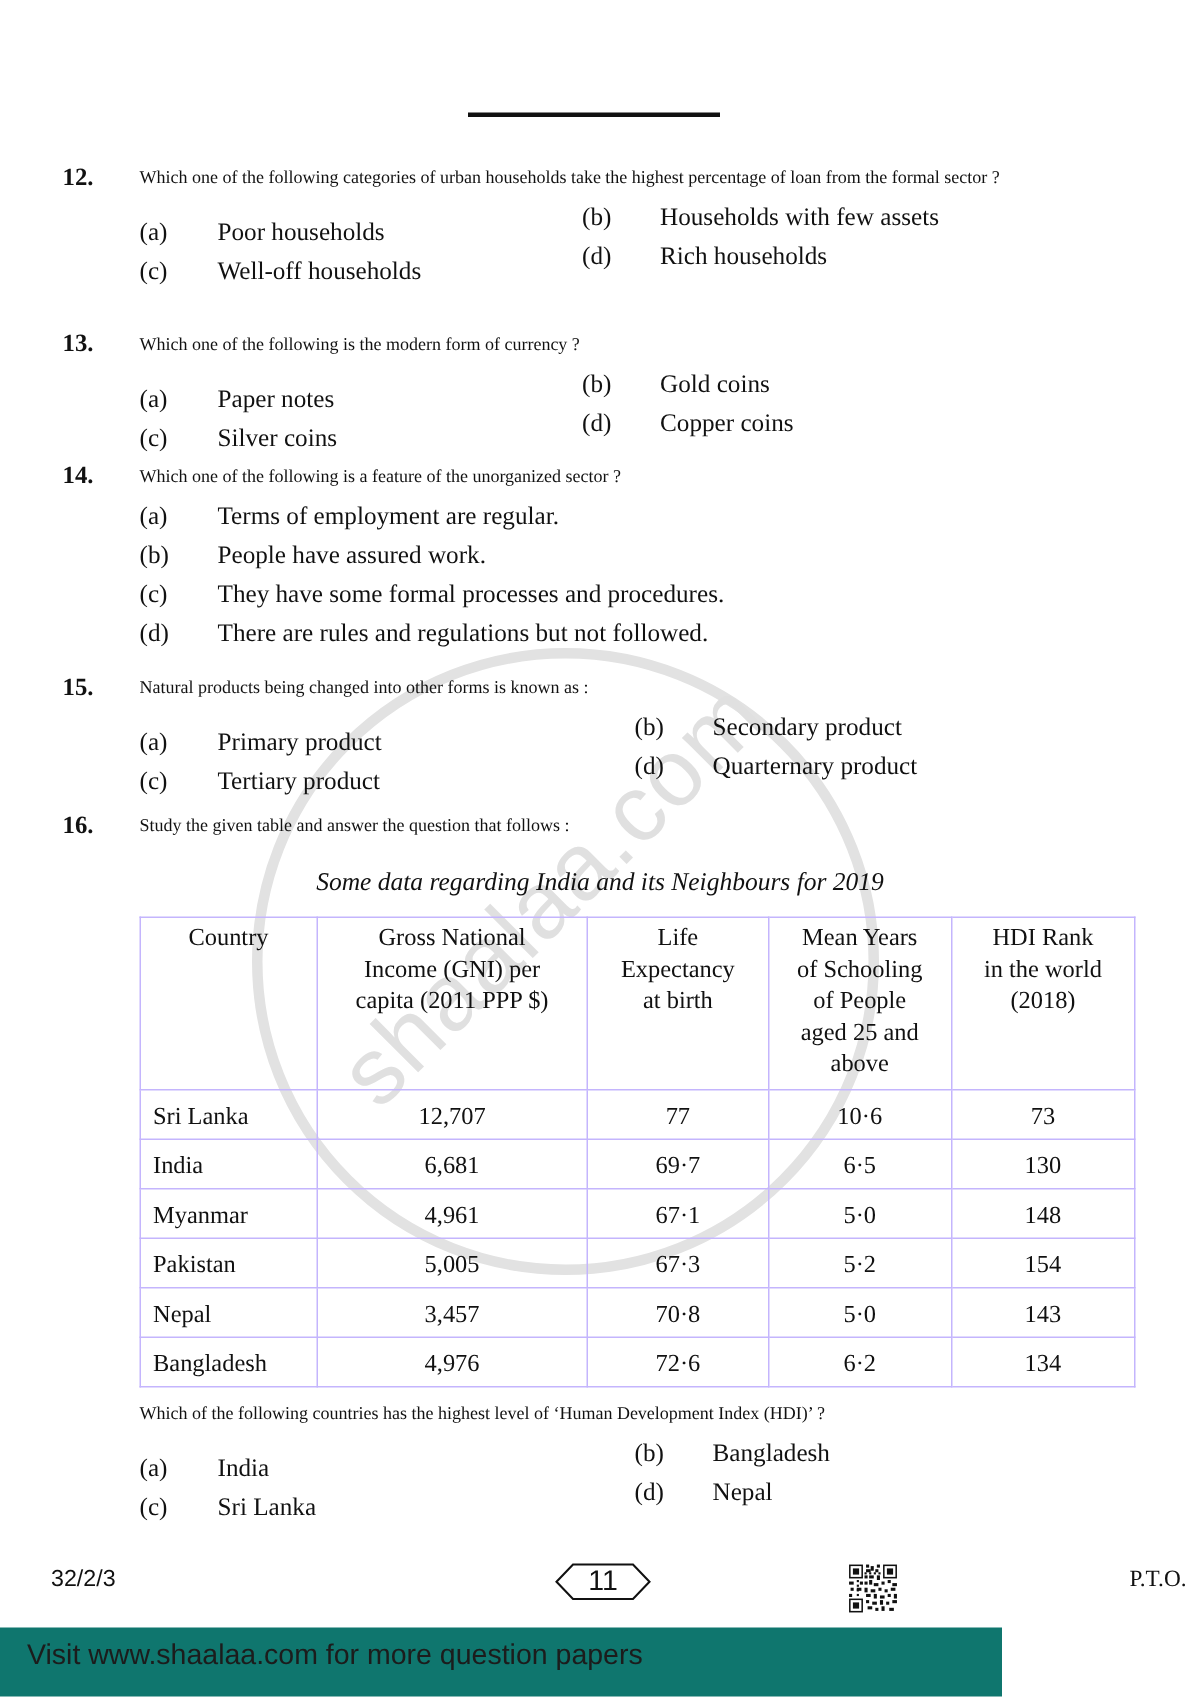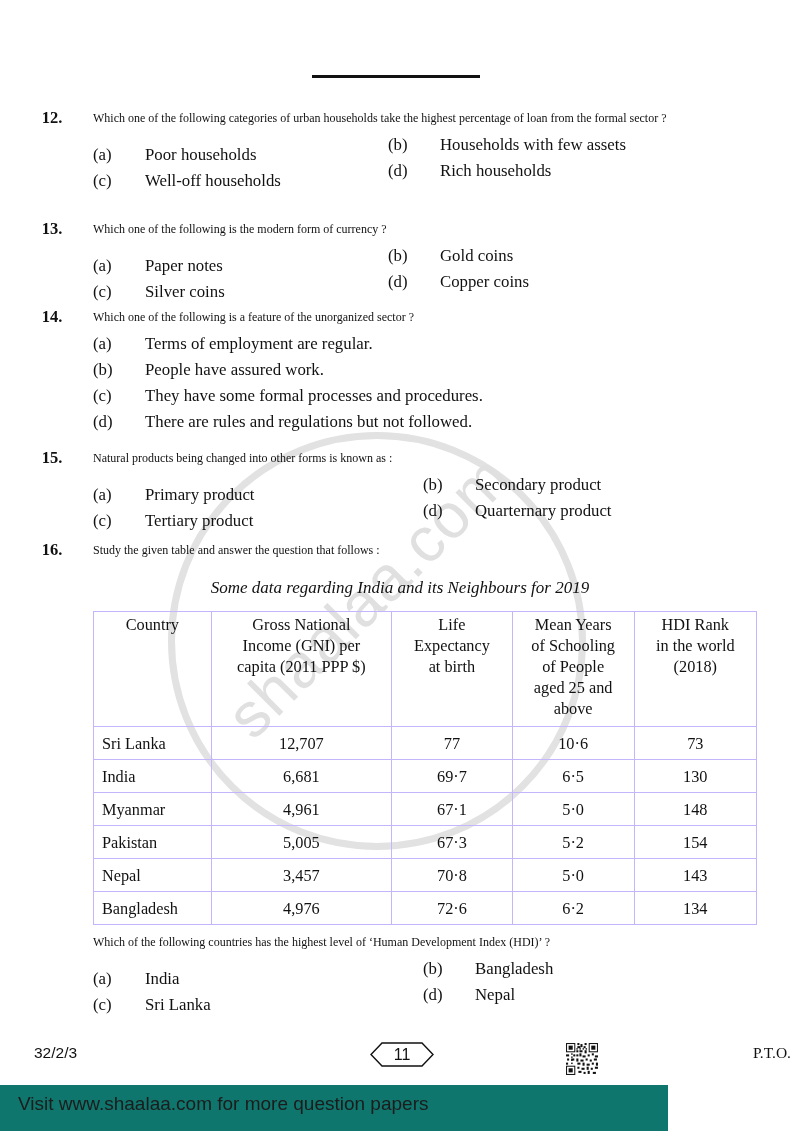--- a/index.html
+++ b/index.html
@@ -230,21 +230,21 @@
     height: 25px;
   }
   .pagenum {
     position: absolute;
     left: 0; top: 0;
     width: 64px;
     height: 25px;
     line-height: 25px;
     text-align: center;
     font-family: "Liberation Sans", sans-serif;
-    font-size: 16px;
+    font-size: 19px;
   }
   .qr {
     position: absolute;
     left: 565px;
     top: 2px;
     width: 34px;
     height: 34px;
   }
 
   

